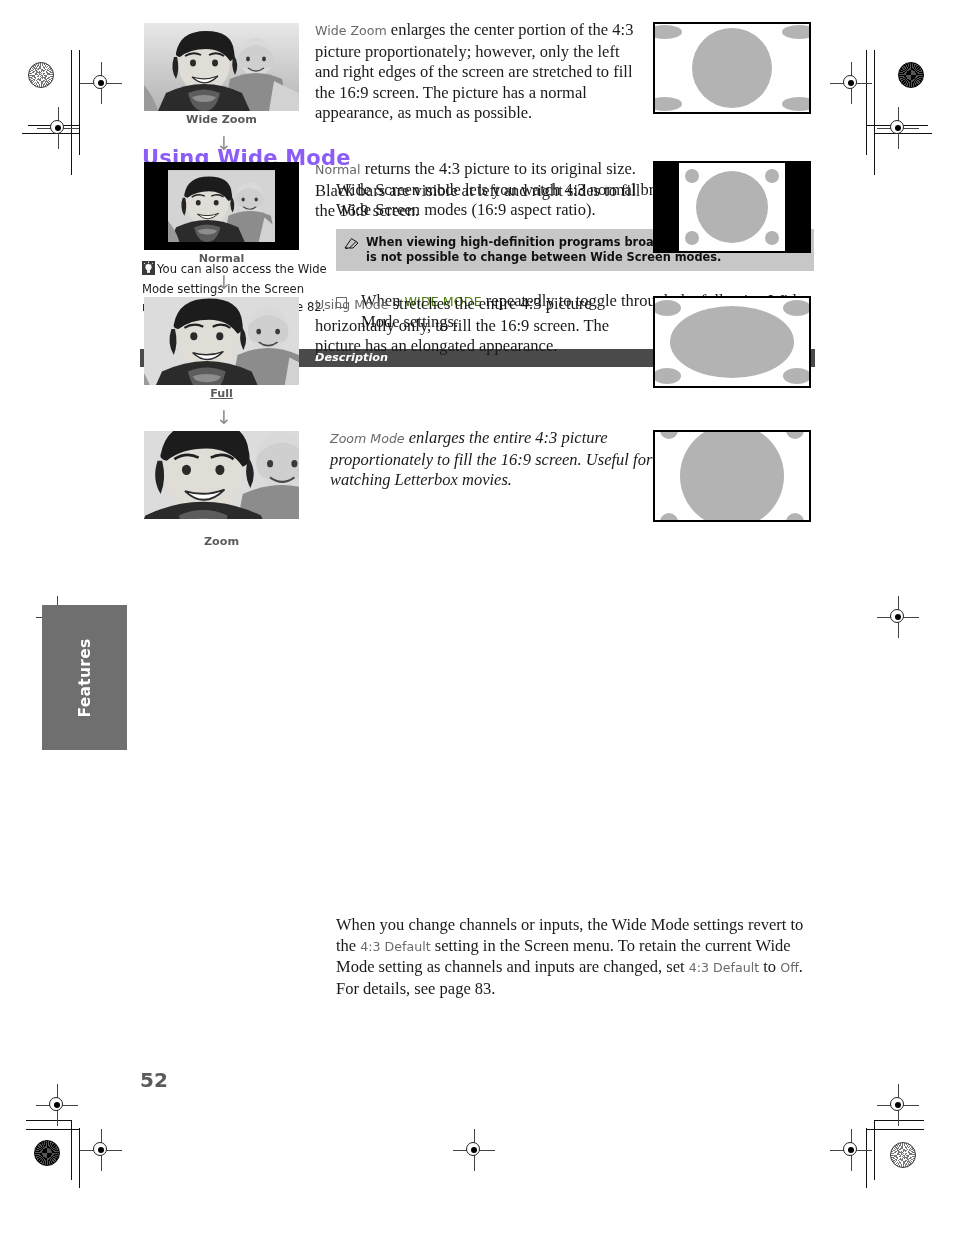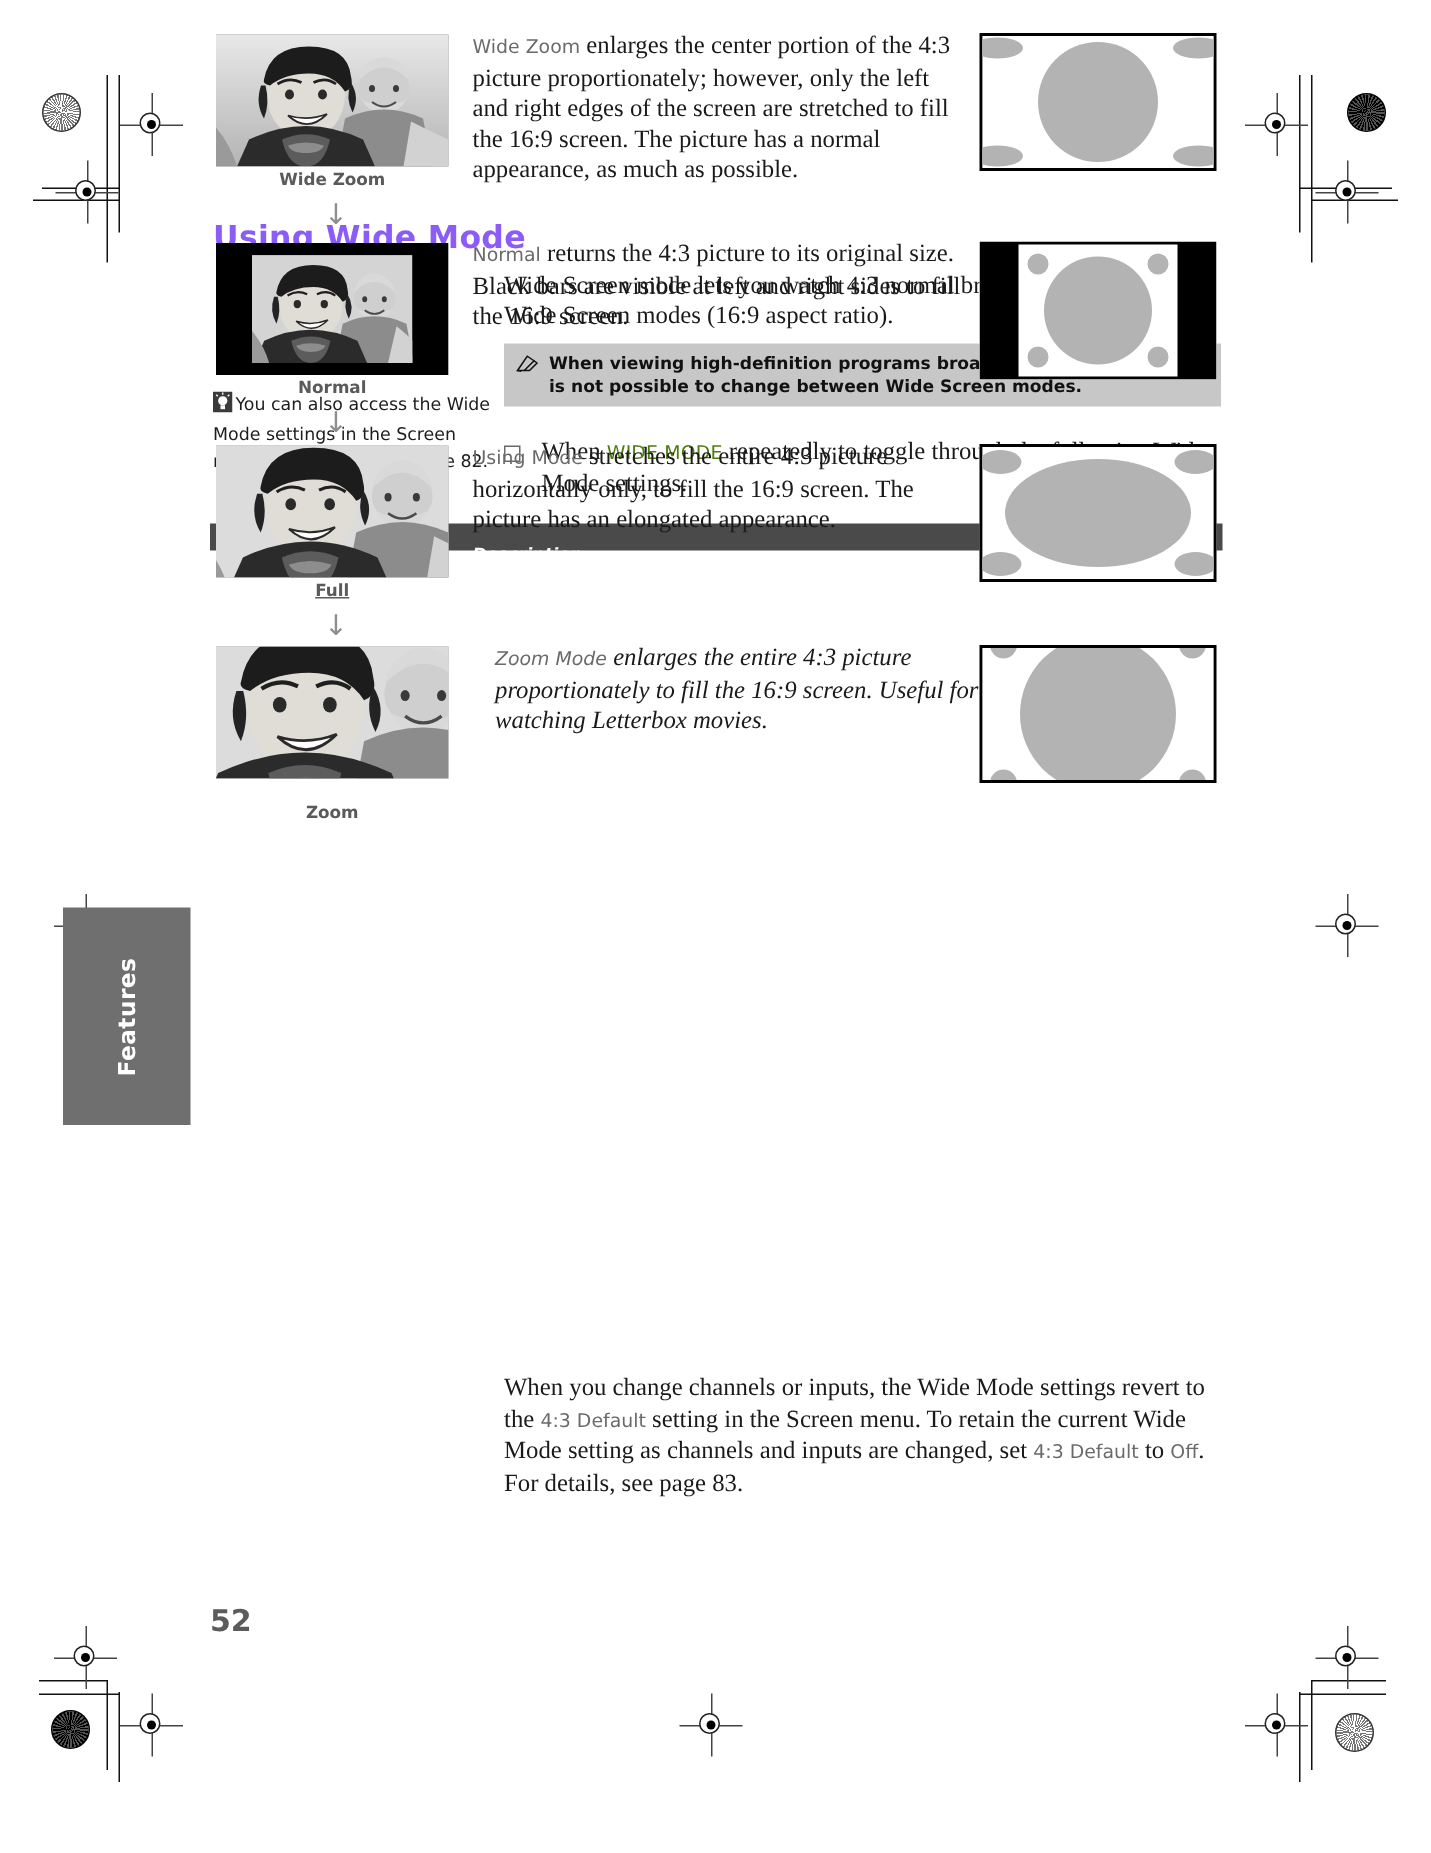--- a/index.html
+++ b/index.html
@@ -162,21 +162,21 @@
     width: 675px;
     height: 18px;
     background: #4a4a4a;
     color: #ffffff;
     font-family: "DejaVu Sans", sans-serif;
     font-style: italic;
     font-weight: bold;
     font-size: 11.3px;
   }
   .tbl-header .c1 { position: absolute; left: 6px; top: 3px; }
-  .tbl-header .c2 { position: absolute; left: 175px; top: 14px; }
+  .tbl-header .c2 { position: absolute; left: 175px; top: 2px; }
 
   .row { position: absolute; left: 140px; width: 675px; }
 
   .photo {
     position: absolute;
     overflow: hidden;
     background: #9a9a9a;
   }
   .photo svg { display: block; }
 

